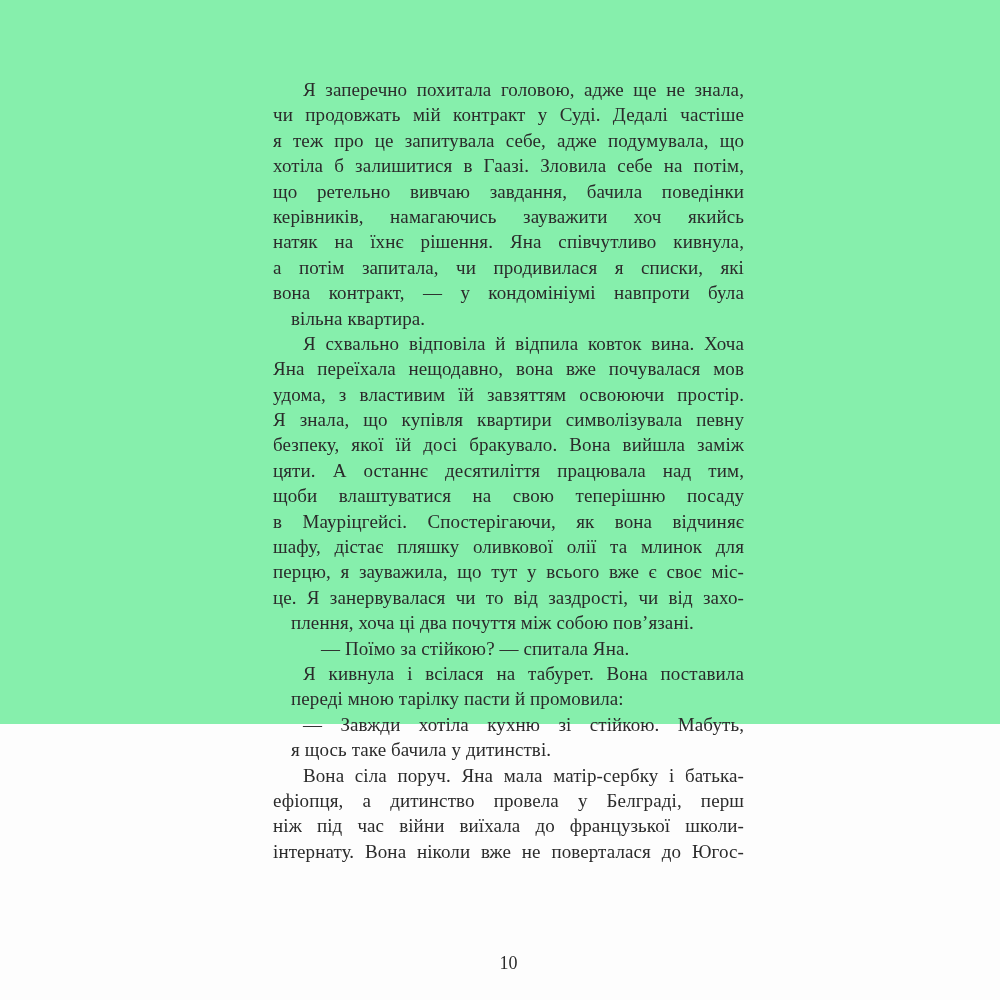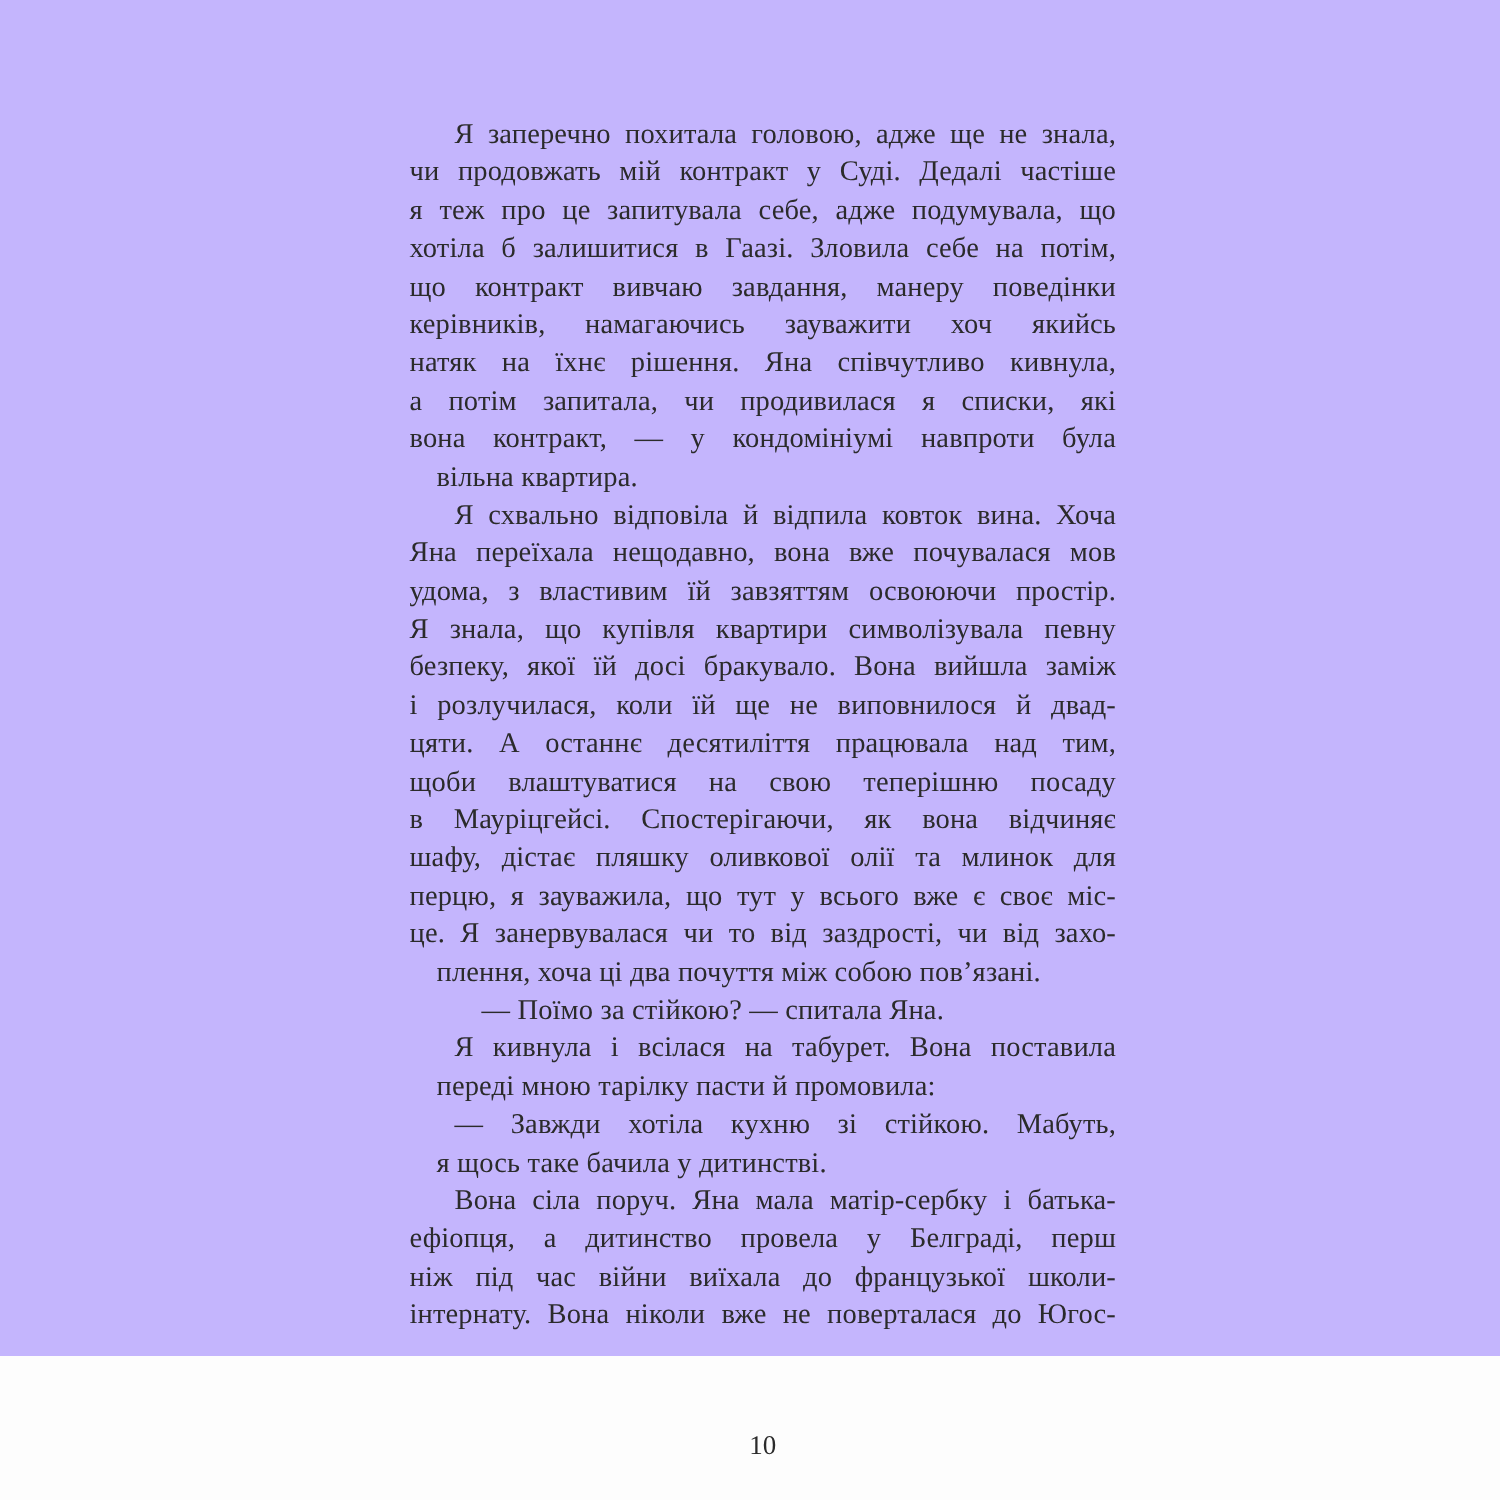--- a/index.html
+++ b/index.html
@@ -10,22 +10,22 @@
   body {
     width: 1000px;
     height: 1000px;
     background: #fdfdfd;
     font-family: "Liberation Serif", "DejaVu Serif", serif;
     overflow: hidden;
   }
   .book-page {
     position: relative;
     width: 1000px;
-    height: 904px;
-    background: #c4b5fd;
+    height: 724px;
+    background: #86efac;
   }
   .text-block {
     position: absolute;
     left: 273px;
     top: 77px;
     width: 471px;
     color: #2b2b2b;
   }
   .paragraph {
     margin: 0;
@@ -65,35 +65,34 @@
 
 <div class="book-page">
 
   <div class="text-block">
 
     <div class="paragraph">
       <div class="line first">Я заперечно похитала головою, адже ще не знала,</div>
       <div class="line">чи продовжать мій контракт у Суді. Дедалі частіше</div>
       <div class="line">я теж про це запитувала себе, адже подумувала, що</div>
       <div class="line">хотіла б залишитися в Гаазі. Зловила себе на потім,</div>
-      <div class="line">що контракт вивчаю завдання, манеру поведінки</div>
+      <div class="line">що ретельно вивчаю завдання, бачила поведінки</div>
       <div class="line">керівників, намагаючись зауважити хоч якийсь</div>
       <div class="line">натяк на їхнє рішення. Яна співчутливо кивнула,</div>
       <div class="line">а потім запитала, чи продивилася я списки, які</div>
       <div class="line">вона контракт, — у кондомініумі навпроти була</div>
       <div class="line plast">вільна квартира.</div>
     </div>
 
     <div class="paragraph">
       <div class="line first">Я схвально відповіла й відпила ковток вина. Хоча</div>
       <div class="line">Яна переїхала нещодавно, вона вже почувалася мов</div>
       <div class="line">удома, з властивим їй завзяттям освоюючи простір.</div>
       <div class="line">Я знала, що купівля квартири символізувала певну</div>
       <div class="line">безпеку, якої їй досі бракувало. Вона вийшла заміж</div>
-      <div class="line">і розлучилася, коли їй ще не виповнилося й двад-</div>
       <div class="line">цяти. А останнє десятиліття працювала над тим,</div>
       <div class="line">щоби влаштуватися на свою теперішню посаду</div>
       <div class="line">в Мауріцгейсі. Спостерігаючи, як вона відчиняє</div>
       <div class="line">шафу, дістає пляшку оливкової олії та млинок для</div>
       <div class="line">перцю, я зауважила, що тут у всього вже є своє міс-</div>
       <div class="line">це. Я занервувалася чи то від заздрості, чи від захо-</div>
       <div class="line plast">плення, хоча ці два почуття між собою пов’язані.</div>
     </div>
 
     <div class="paragraph">

